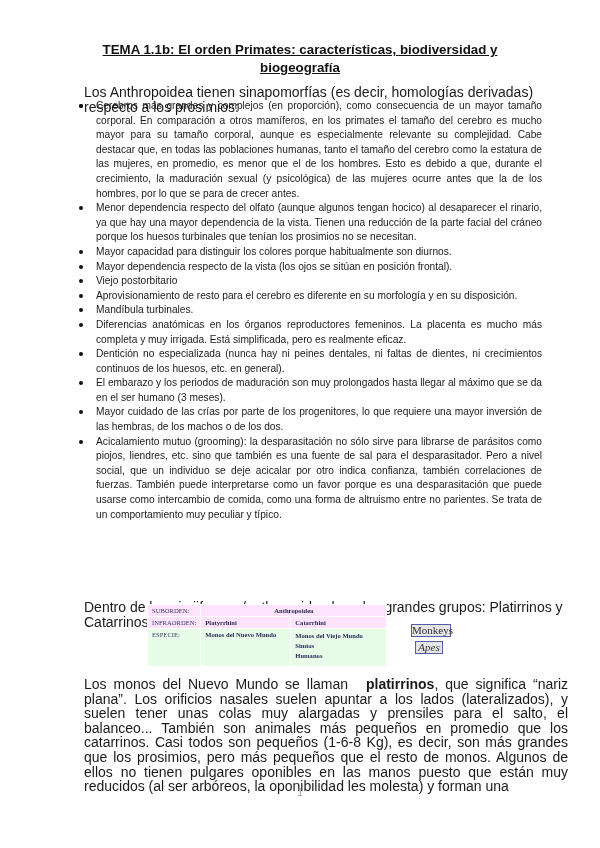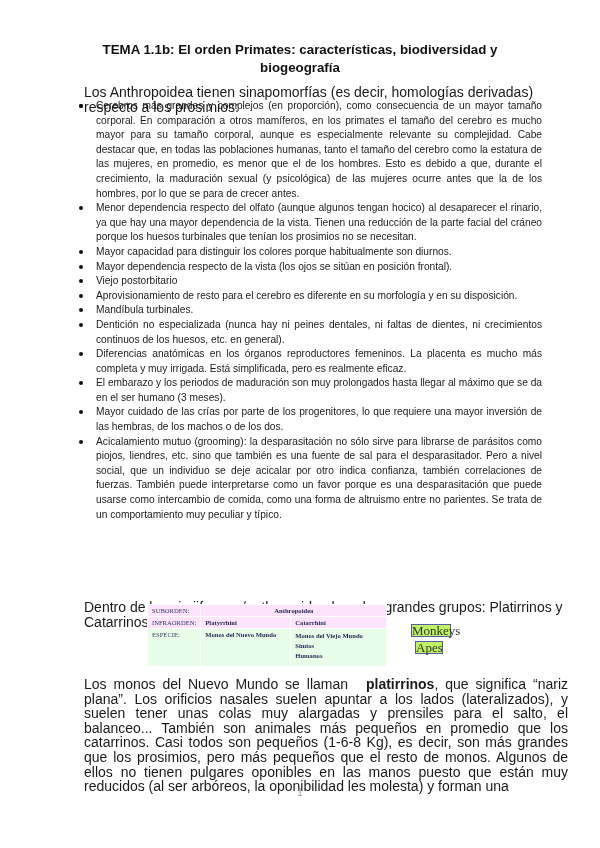--- a/index.html
+++ b/index.html
@@ -2,21 +2,21 @@
 <html><head>
   <meta charset="utf-8">
   <style>
     * { margin: 0; padding: 0; box-sizing: border-box; }
     html, body { width: 600px; height: 848px; background: #ffffff; overflow: hidden; }
     body { font-family: "Liberation Sans", sans-serif; color: #1a1a1a; position: relative; }
     .page { position: absolute; left: 0; top: 0; width: 600px; height: 848px; background: #fff; }
     .title {
       position: absolute; left: 70px; width: 460px; top: 41px;
       text-align: center; font-weight: bold; font-size: 13.3px; line-height: 18px;
-      color: #111;
+      text-decoration: underline; color: #111;
     }
     .body-text {
       position: absolute; left: 58px; width: 484px;
       font-size: 14px; line-height: 14.6px; color: #1a1a1a; margin-left: 26px;
     }
     .intro { top: 85px; }
     ul.bullets { list-style: none; margin: 0; padding: 0; }
     ul.bullets li {
       position: relative; padding-left: 38px; text-align: justify;
     }
@@ -30,26 +30,26 @@
     table.taxo { border-collapse: collapse; font-family: "Liberation Serif", serif; font-size: 6.6px; color: #2a2a5a; }
     table.taxo td { padding: 2px 4px; vertical-align: top; border: 1px solid #ffffff; }
     table.taxo tr.pink td { background: #fde3fb; }
     table.taxo tr.green td { background: #e8fde8; }
     table.taxo td.label { width: 52px; color: #3a3a6a; }
     table.taxo td.c1 { width: 90px; font-weight: bold; }
     table.taxo td.c2 { width: 96px; font-weight: bold; }
     table.taxo td.center { text-align: center; font-weight: bold; }
     .species-line { display: block; line-height: 10px; }
     .tag-box {
-      position: absolute; border: 1px solid #5a5aa0; background: #bef264;
-      font-family: "Liberation Serif", serif; font-size: 13px; color: #333;
+      position: absolute; border: 1px solid #5a5aa0; background: #e5e5e5;
+      font-family: "Liberation Serif", serif; font-size: 11px; color: #333;
       text-align: center; line-height: 11px;
     }
     .tag-monkeys { left: 411px; top: 624px; width: 40px; height: 13px; }
-    .tag-apes { left: 415px; top: 641px; width: 28px; height: 13px; }
+    .tag-apes { left: 415px; top: 641px; width: 28px; height: 13px; font-style: italic; }
     .para2 { top: 677px; text-align: justify; }
     .para2 b { font-weight: bold; padding-left: 11px; }
     .page-number {
       position: absolute; left: 0; width: 600px; top: 787px; text-align: center;
       font-size: 10px; color: #9a9a9a;
     }
   </style>
 </head>
 <body>
 
@@ -62,22 +62,22 @@
   <div class="bullets-wrap">
     <ul class="bullets">
       <li><span class="dot"></span></li>
       <li><span class="dot"></span><span>Cerebros más grandes y complejos (en proporción), como consecuencia de un mayor tamaño corporal. En comparación a otros mamíferos, en los primates el tamaño del cerebro es mucho mayor para su tamaño corporal, aunque es especialmente relevante su complejidad. Cabe destacar que, en todas las poblaciones humanas, tanto el tamaño del cerebro como la estatura de las mujeres, en promedio, es menor que el de los hombres. Esto es debido a que, durante el crecimiento, la maduración sexual (y psicológica) de las mujeres ocurre antes que la de los hombres, por lo que se para de crecer antes.</span></li>
       <li><span class="dot"></span><span>Menor dependencia respecto del olfato (aunque algunos tengan hocico) al desaparecer el rinario, ya que hay una mayor dependencia de la vista. Tienen una reducción de la parte facial del cráneo porque los huesos turbinales que tenían los prosimios no se necesitan.</span></li>
       <li><span class="dot"></span><span>Mayor capacidad para distinguir los colores porque habitualmente son diurnos.</span></li>
       <li><span class="dot"></span><span>Mayor dependencia respecto de la vista (los ojos se sitúan en posición frontal).</span></li>
       <li><span class="dot"></span><span>Viejo postorbitario</span></li>
       <li><span class="dot"></span><span>Aprovisionamiento de resto para el cerebro es diferente en su morfología y en su disposición.</span></li>
       <li><span class="dot"></span><span>Mandíbula turbinales.</span></li>
+      <li><span class="dot"></span><span>Diferencias anatómicas en los órganos reproductores femeninos. La placenta es mucho más completa y muy irrigada. Está simplificada, pero es realmente eficaz.</span></li>
       <li><span class="dot"></span><span>Dentición no especializada (nunca hay ni peines dentales, ni faltas de dientes, ni crecimientos continuos de los huesos, etc. en general).</span></li>
-      <li><span class="dot"></span><span>Diferencias anatómicas en los órganos reproductores femeninos. La placenta es mucho más completa y muy irrigada. Está simplificada, pero es realmente eficaz.</span></li>
       <li><span class="dot"></span><span>El embarazo y los periodos de maduración son muy prolongados hasta llegar al máximo que se da en el ser humano (3 meses).</span></li>
       <li><span class="dot"></span><span>Mayor cuidado de las crías por parte de los progenitores, lo que requiere una mayor inversión de las hembras, de los machos o de los dos.</span></li>
       <li><span class="dot"></span><span>Acicalamiento mutuo (grooming): la desparasitación no sólo sirve para librarse de parásitos como piojos, liendres, etc. sino que también es una fuente de sal para el desparasitador. Pero a nivel social, que un individuo se deje acicalar por otro indica confianza, también correlaciones de fuerzas. También puede interpretarse como un favor porque es una desparasitación que puede usarse como intercambio de comida, como una forma de altruismo entre no parientes. Se trata de un comportamiento muy peculiar y típico.</span></li>
     </ul>
   </div>
 
   <div class="body-text groups">Dentro de los simiiformes/anthropoidea hay dos grandes grupos: Platirrinos y Catarrinos.</div>
 
   <div class="table-wrap">
     <table class="taxo">

